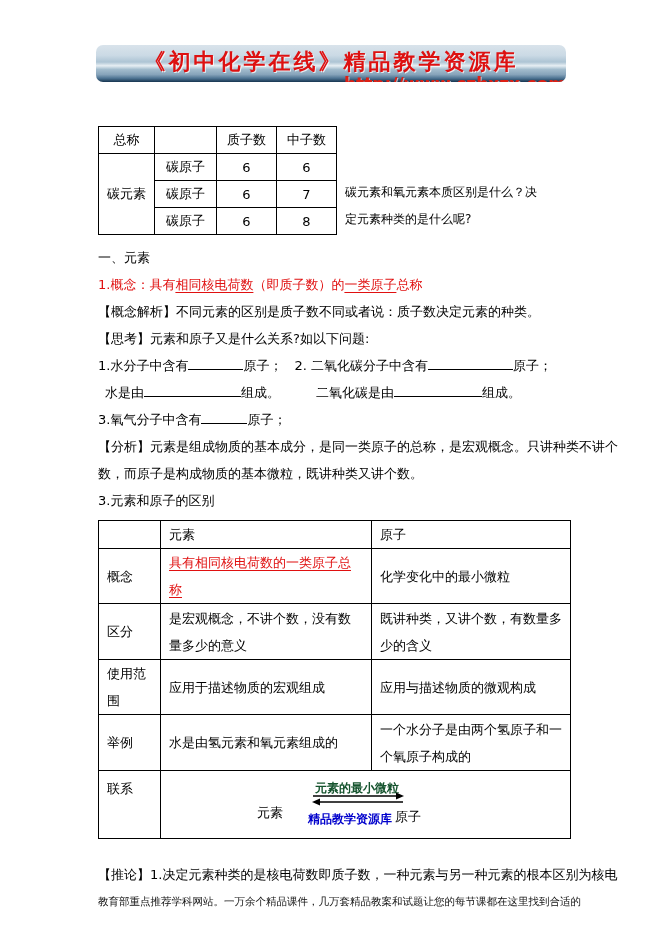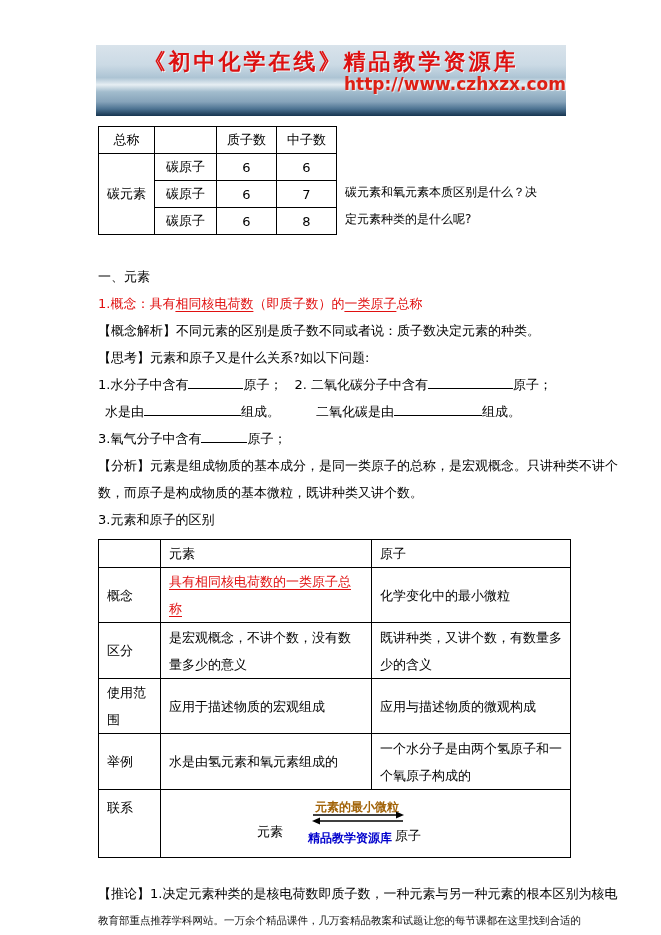--- a/index.html
+++ b/index.html
@@ -8,25 +8,26 @@
     width:661px; height:935px;
     font-family:"DejaVu Sans", sans-serif;
     color:#000;
     position:relative;
     overflow:hidden;
   }
   .page { position:relative; width:661px; height:935px; background:#fff; }
 
   
   .banner {
-    position:absolute; left:96px; top:45px; width:470px; height:71px;
+    position:absolute; left:96px; top:45px; width:470px; height:37px;
     background:linear-gradient(180deg,
       #d9e3eb 0%, #cbdae5 28%, #adc4d4 46%, #e6eef3 56%,
       #a2bccd 66%, #86a3ba 80%, #4d7392 90%, #16344f 100%);
     overflow:hidden;
+    border-radius:7px;
   }
   .banner-title {
     position:absolute; left:0; right:0; top:2px; text-align:center;
     font-size:22px; font-weight:bold; letter-spacing:3px;
     color:#dd1111; text-shadow:1px 1px 0 rgba(255,255,255,.75);
     white-space:nowrap;
   }
   .banner-url {
     position:absolute; left:0; right:0; top:29px; text-align:right;
     font-size:17px; font-weight:bold; color:#dd2015;
@@ -39,21 +40,21 @@
   .top-row { display:flex; align-items:flex-end; }
   table.carbon { border-collapse:collapse; table-layout:fixed; }
   table.carbon td {
     border:1px solid #000; height:27px; text-align:center;
     font-size:13px; padding:0 2px;
   }
   .cw1{width:56px}.cw2{width:62px}.cw3{width:60px}.cw4{width:60px}
 
   .side-question { margin-left:8px; width:305px; line-height:27px; font-size:12px; padding-bottom:2px; }
 
-  .text-block { margin-top:28px; line-height:27px; }
+  .text-block { margin-top:9px; line-height:27px; }
   .line { white-space:nowrap; }
   .red { color:#e01010; }
   .u { text-decoration:underline; text-underline-offset:3px; }
 
   .blank { display:inline-block; border-bottom:1px solid #000; height:14px; vertical-align:baseline; }
   .w46{width:46px}.w55{width:55px}.w85{width:85px}.w88{width:88px}.w90{width:90px}.w97{width:97px}
   .gap { display:inline-block; }
   .g6{width:6px}.g12{width:12px}.g36{width:36px}
   .indent { display:inline-block; width:7px; }
 
@@ -68,21 +69,21 @@
   }
   .kw1{width:62px}.kw2{width:211px}.kw3{width:199px}
   .h28 td{height:28px}
   .h56 td{height:56px}
   td.label-cell{vertical-align:middle}
   tr.linkage-row td{height:68px; vertical-align:top; padding-top:4px;}
 
   .linkage-diagram { position:relative; height:60px; width:100%; }
   .lk-left  { position:absolute; left:88px;  top:24px; }
   .lk-right { position:absolute; left:226px; top:28px; }
-  .lk-top-label    { position:absolute; left:146px; top:0;    color:#a16207; font-weight:bold; font-size:12px; white-space:nowrap; }
+  .lk-top-label    { position:absolute; left:146px; top:0;    color:#14532d; font-weight:bold; font-size:12px; white-space:nowrap; }
   .lk-arrows       { position:absolute; left:143px; top:17px; }
   .lk-bottom-label { position:absolute; left:139px; top:31px; color:#0000cc; font-weight:bold; font-size:12px; white-space:nowrap; }
 
   .inference { margin-top:22px; line-height:27px; font-size:13px; white-space:nowrap; }
 
   .footer { margin-top:5px; font-size:10.5px; line-height:17px; color:#111; }
 </style>
 </head>
 <body>
 

